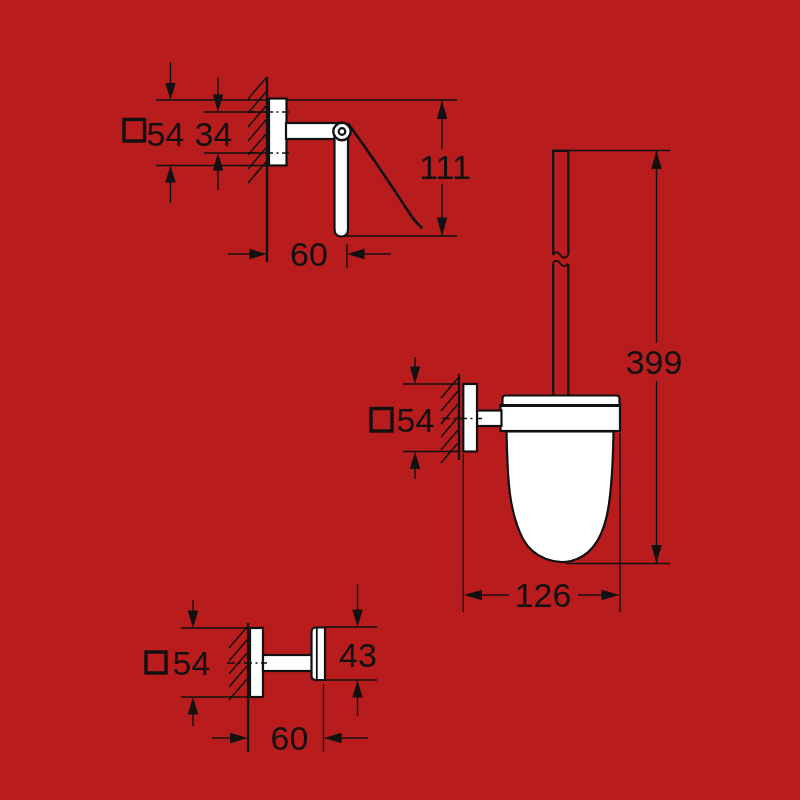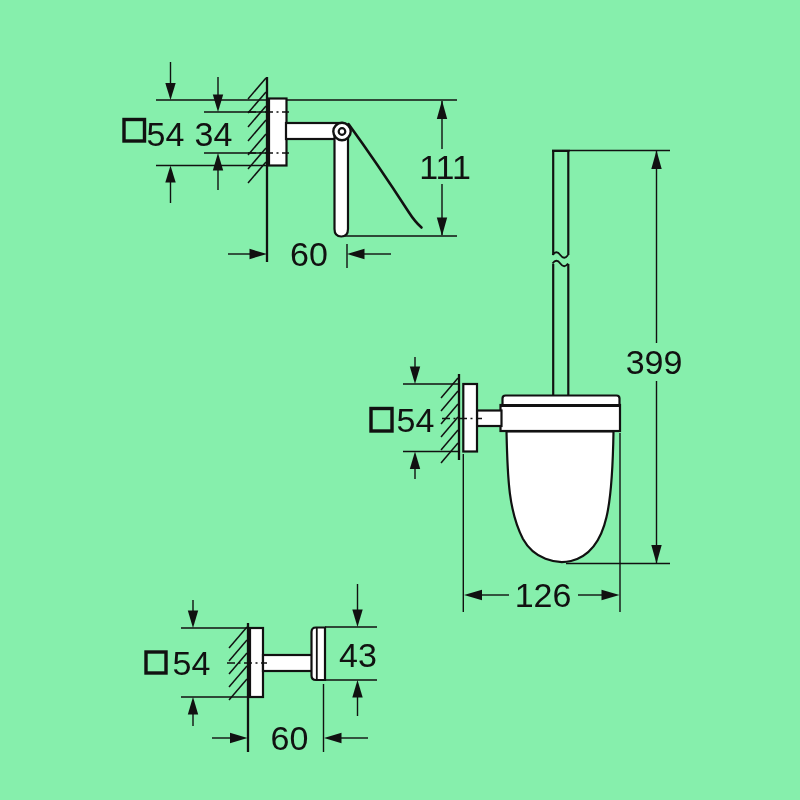--- a/index.html
+++ b/index.html
@@ -1,16 +1,16 @@
 <!DOCTYPE html>
 <html><head>
 <meta charset="utf-8">
 <style>
   html,body{margin:0;padding:0;background:#fff;}
-  .canvas{width:800px;height:800px;background:#86efac;position:relative;overflow:hidden;}
+  .canvas{width:800px;height:800px;background:#b91c1c;position:relative;overflow:hidden;}
   svg{display:block;}
   text.dim{
     font-family:"Liberation Sans","DejaVu Sans",sans-serif;
     font-size:34px;
     fill:#111111;
     text-anchor:middle;
   }
   .thin{stroke:#111111;stroke-width:1.4;fill:none;}
   .wall{stroke:#111111;stroke-width:2.3;fill:none;}
   .hatch{stroke:#111111;stroke-width:1.5;fill:none;}

